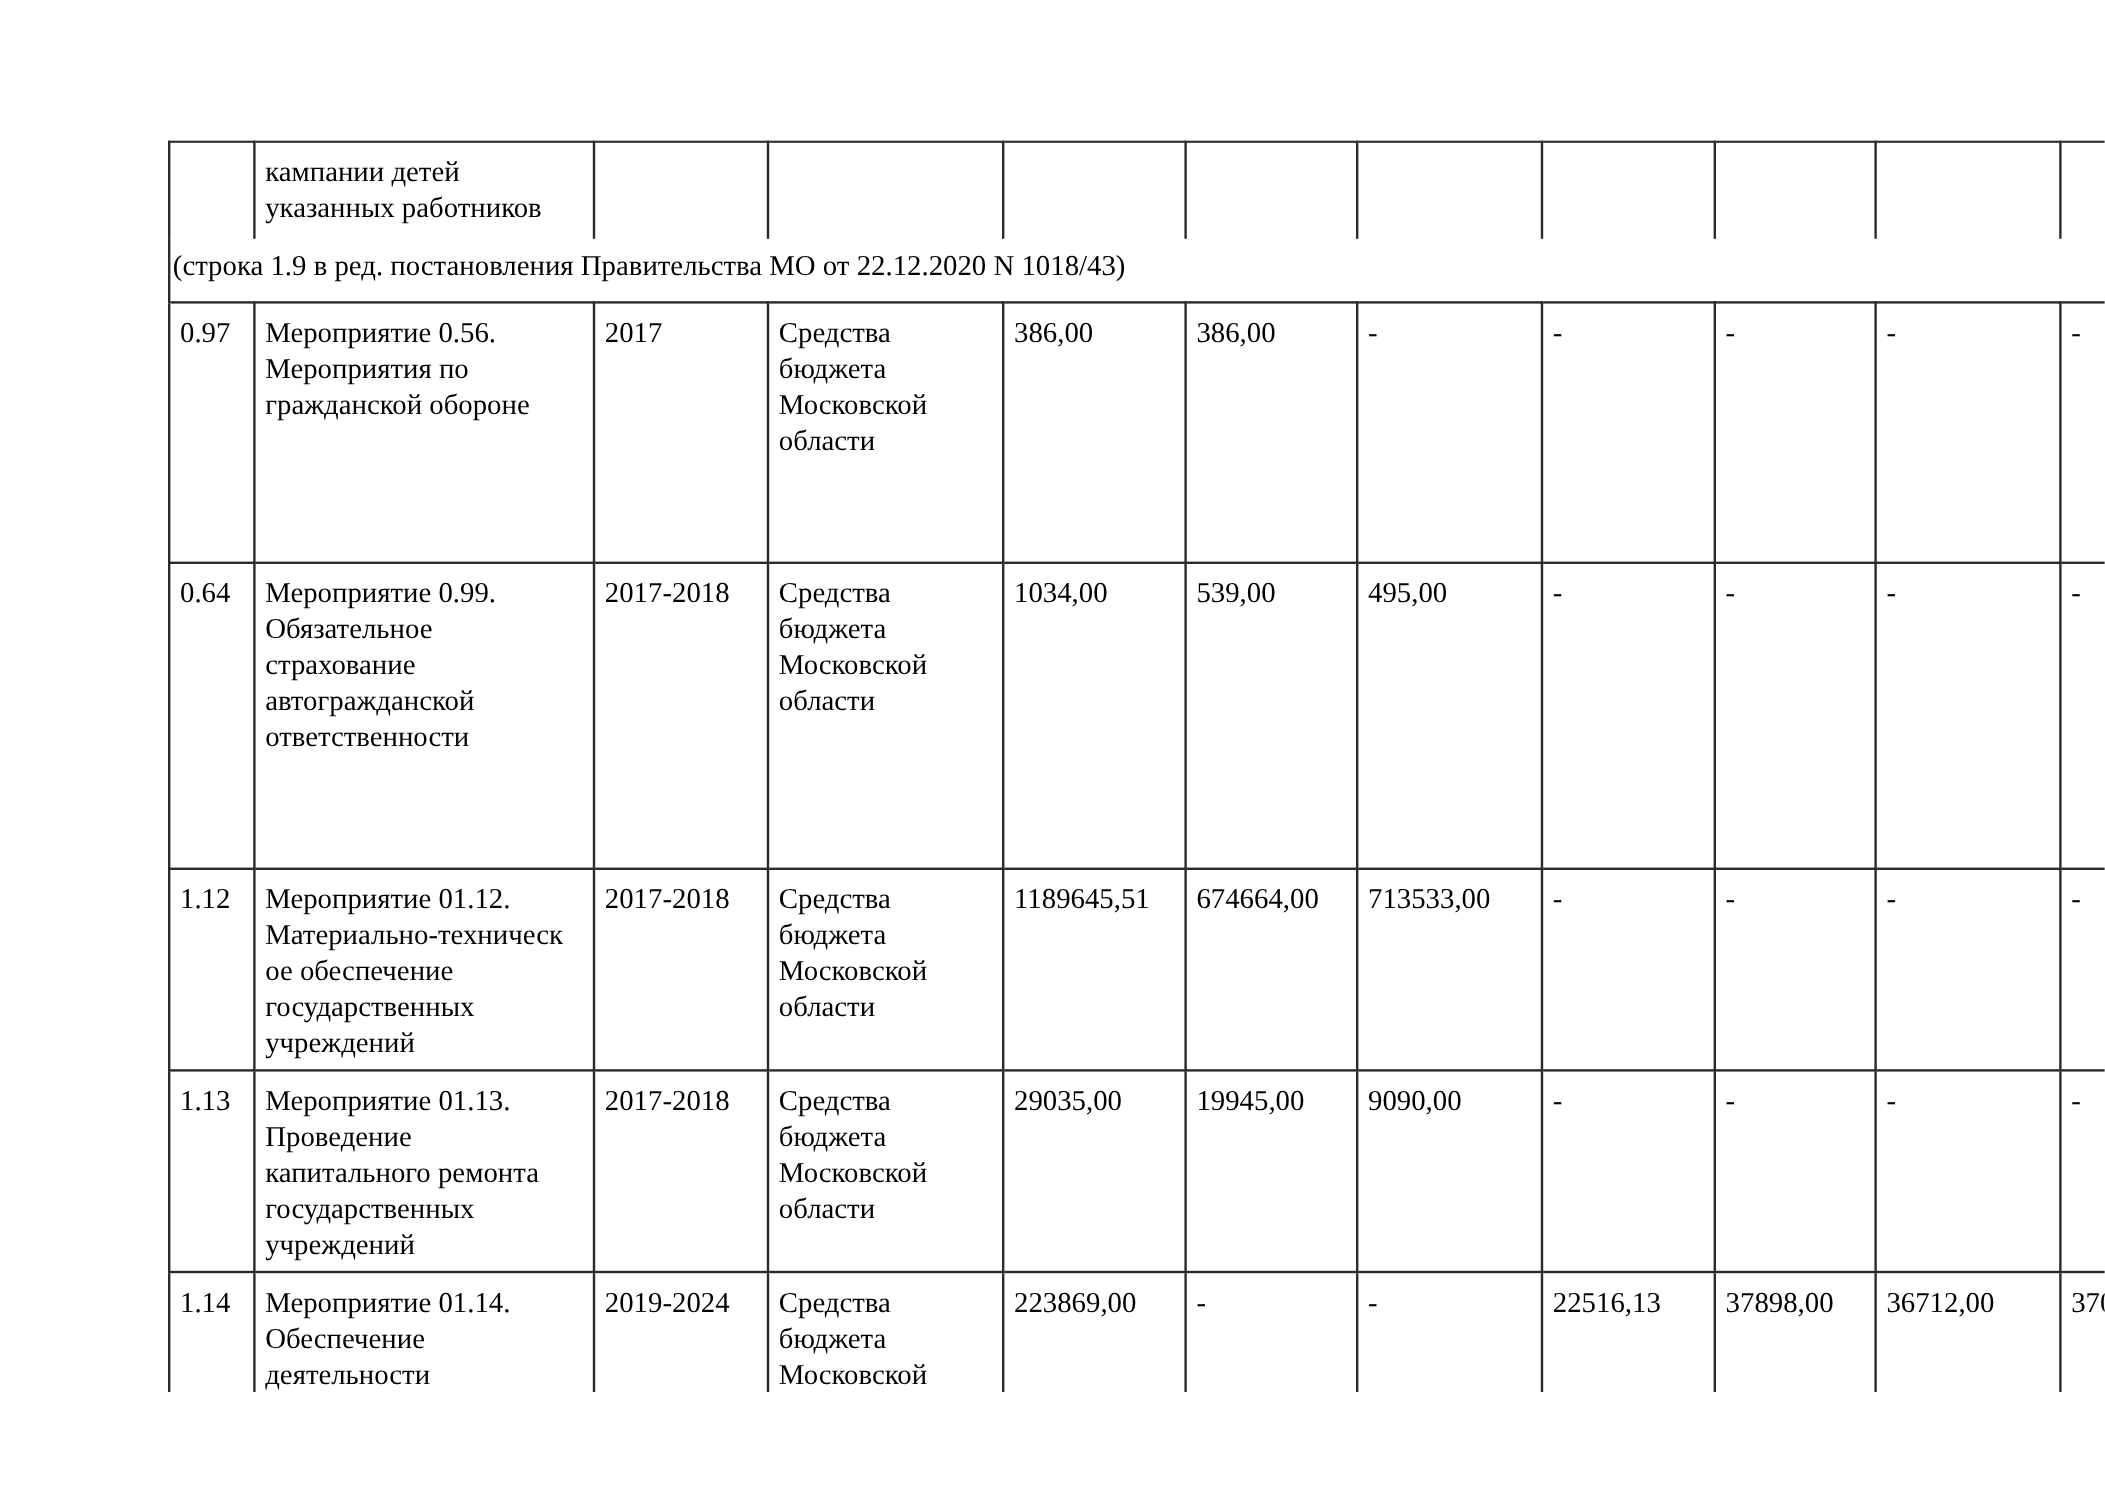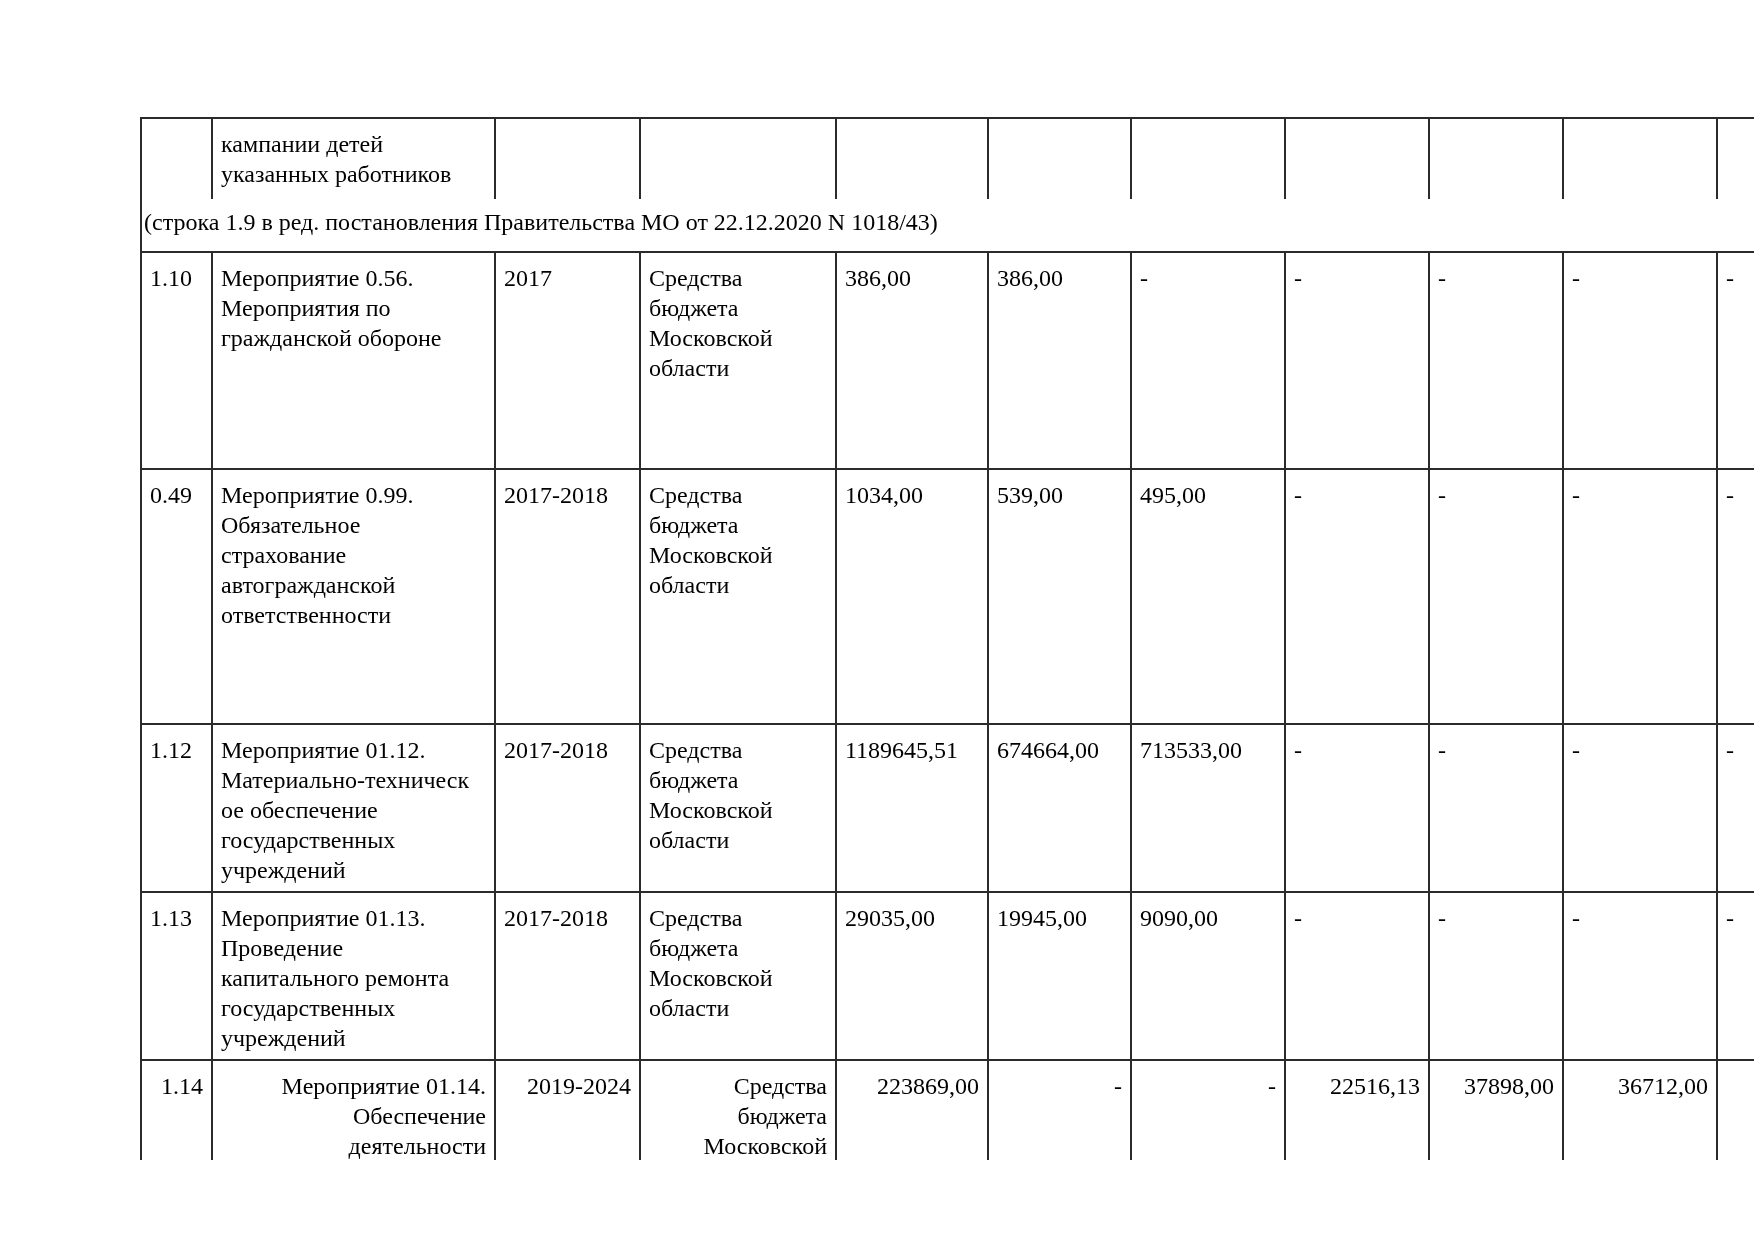--- a/index.html
+++ b/index.html
@@ -36,21 +36,20 @@
     padding: 10px 8px 6px 8px;
     white-space: pre-line;
     overflow: hidden;
   }
   
   tr.data-row td {
     border: 2px solid #2b2b2b;
   }
   tr.last-row td {
     border-bottom: none;
-    text-align: right;
   }
   
   tr.carryover-row td {
     border-left: 2px solid #2b2b2b;
     border-right: 2px solid #2b2b2b;
     border-top: 2px solid #2b2b2b;
     border-bottom: none;
   }
   
   tr.note-row td {
@@ -96,40 +95,40 @@
         <td></td>
         <td></td>
         <td></td>
       </tr>
 
       <tr class="note-row" style="height:53px">
         <td colspan="11">(строка 1.9 в ред. постановления Правительства МО от 22.12.2020 N 1018/43)</td>
       </tr>
 
       <tr class="data-row" style="height:217px">
-        <td>1.10</td>
+        <td>0.97</td>
         <td>Мероприятие 0.56.
 Мероприятия по
 гражданской обороне</td>
         <td>2017</td>
         <td>Средства
 бюджета
 Московской
 области</td>
         <td>386,00</td>
         <td>386,00</td>
         <td>-</td>
         <td>-</td>
         <td>-</td>
         <td>-</td>
         <td>-</td>
       </tr>
 
       <tr class="data-row" style="height:255px">
-        <td>0.49</td>
+        <td>0.64</td>
         <td>Мероприятие 0.99.
 Обязательное
 страхование
 автогражданской
 ответственности</td>
         <td>2017-2018</td>
         <td>Средства
 бюджета
 Московской
 области</td>

